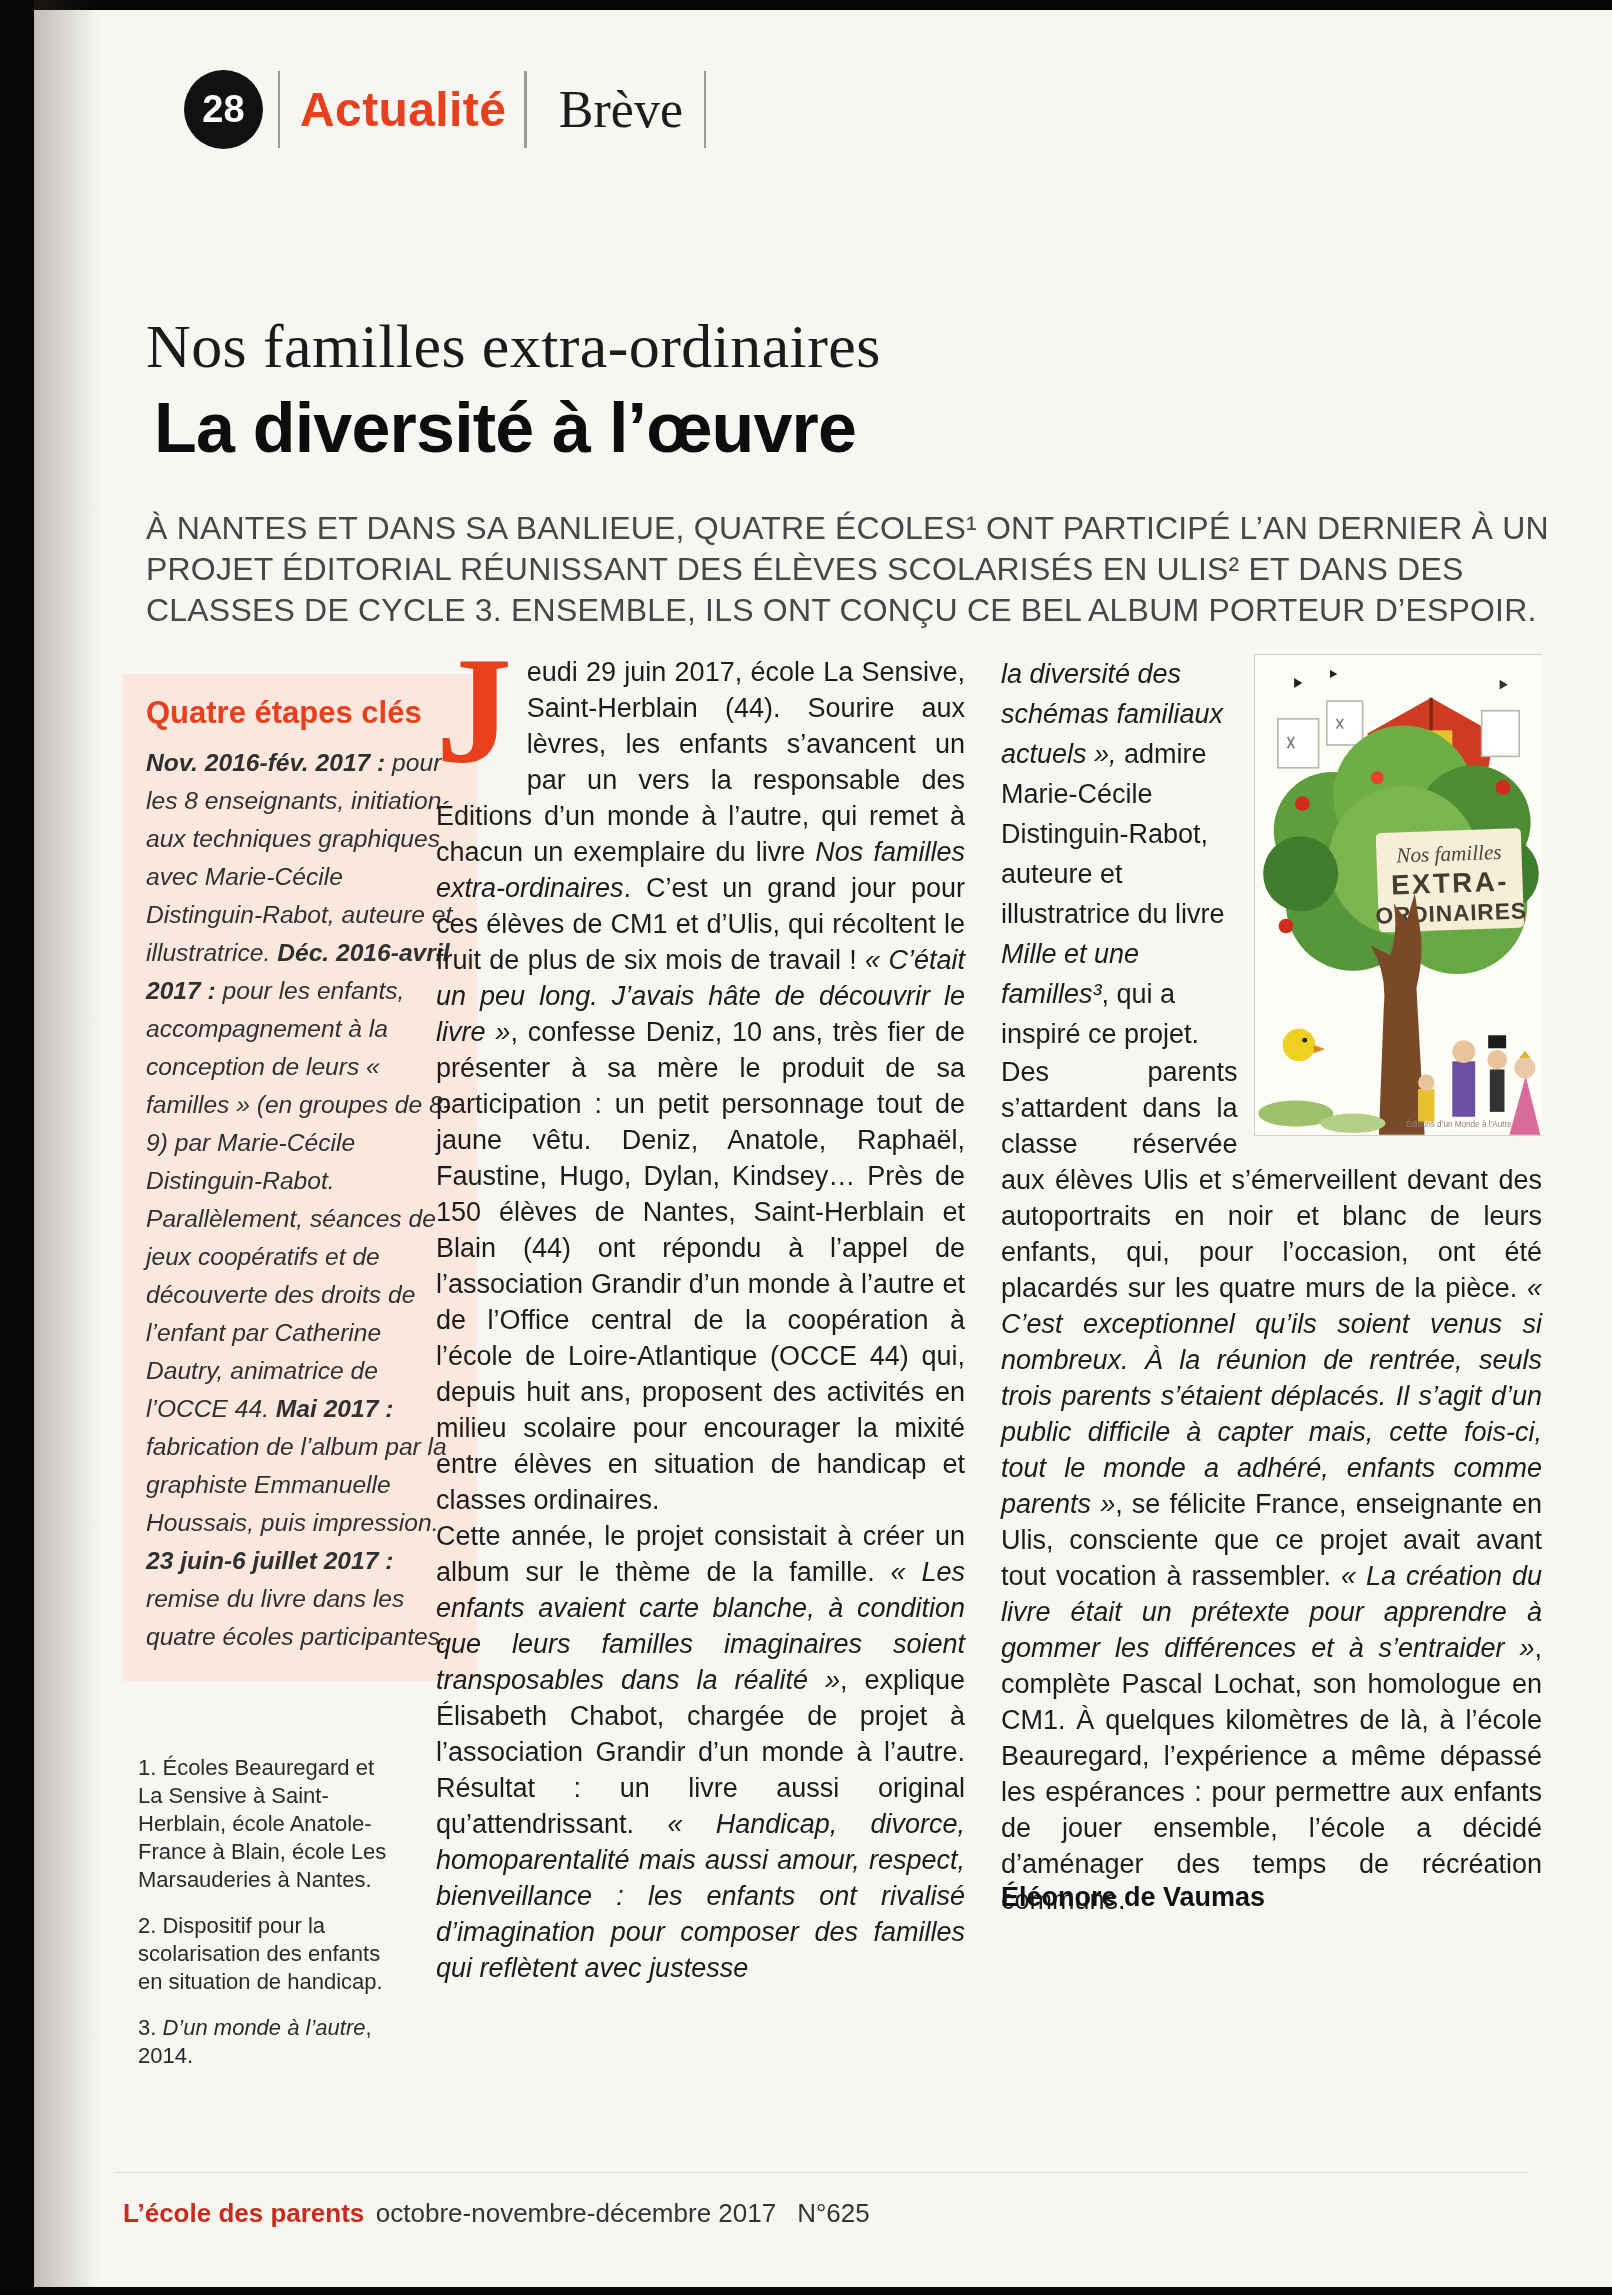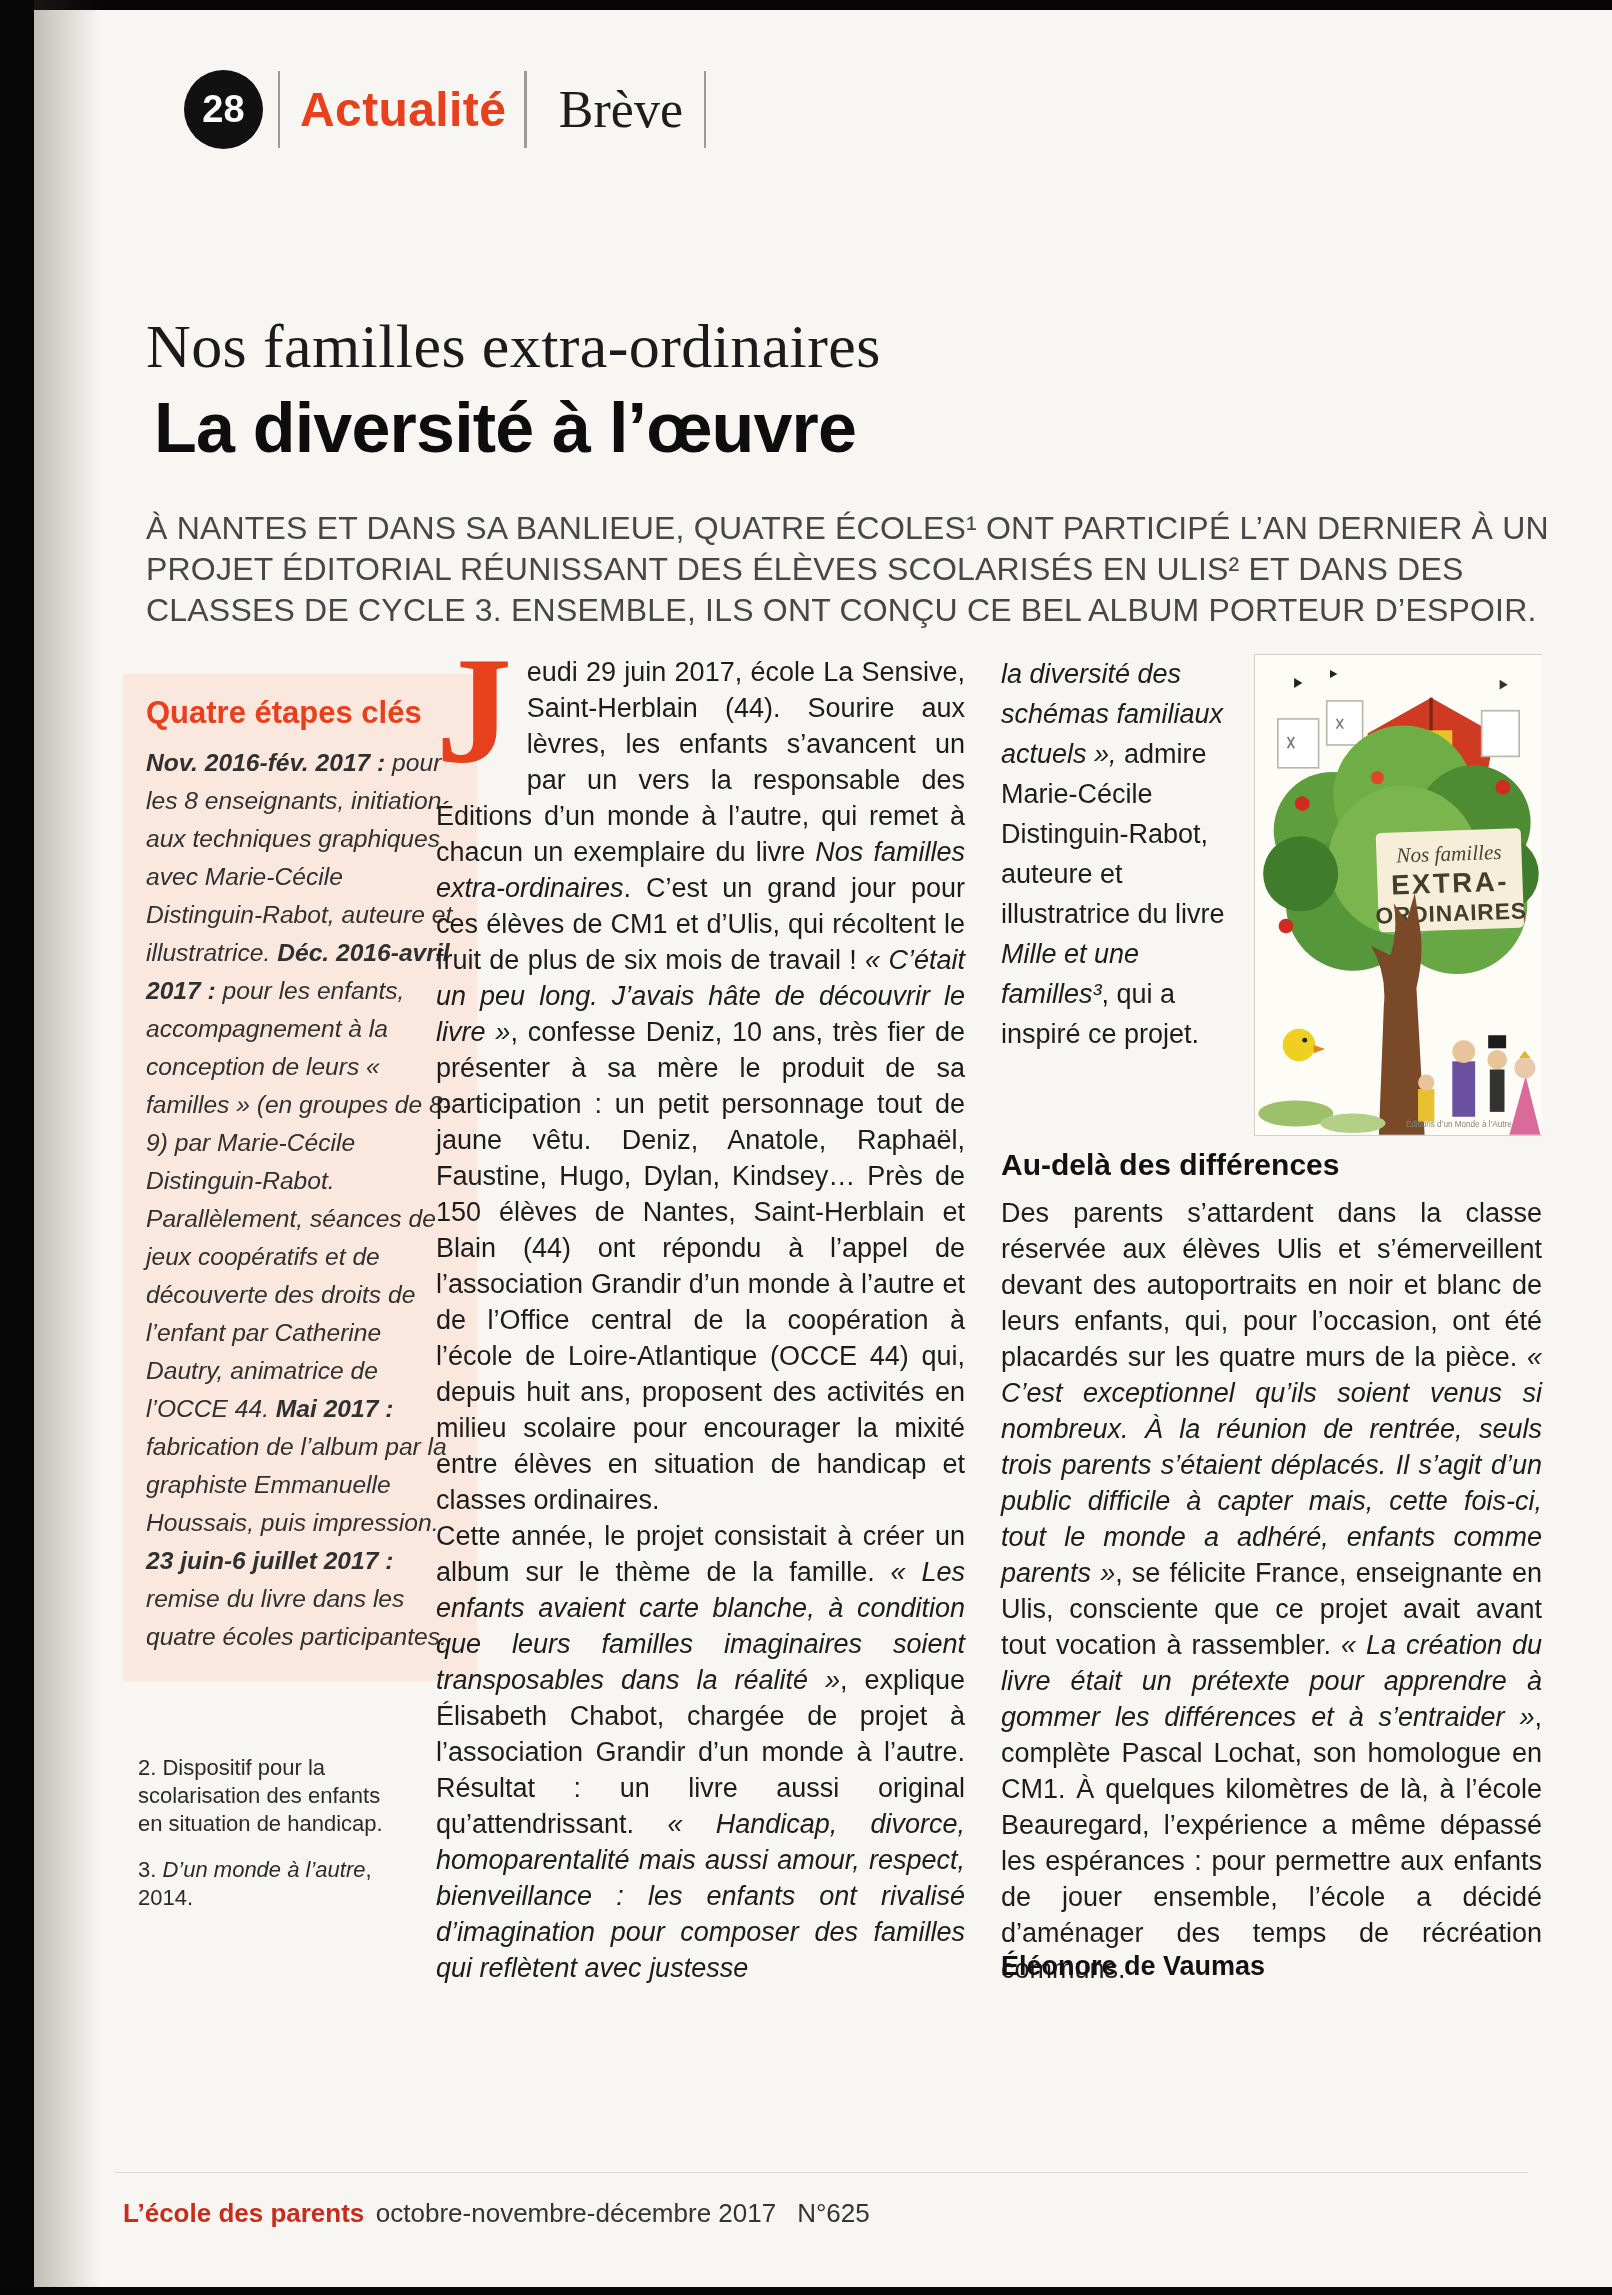--- a/index.html
+++ b/index.html
@@ -83,20 +83,21 @@
   <div class="kicker">Nos familles extra-ordinaires</div>
   <div class="headline">La diversité à l’œuvre</div>
   <div class="standfirst">À NANTES ET DANS SA BANLIEUE, QUATRE ÉCOLES¹ ONT PARTICIPÉ L’AN DERNIER À UN PROJET ÉDITORIAL RÉUNISSANT DES ÉLÈVES SCOLARISÉS EN ULIS² ET DANS DES CLASSES DE CYCLE 3. ENSEMBLE, ILS ONT CONÇU CE BEL ALBUM PORTEUR D’ESPOIR.</div>
 
   <aside class="sidebar-box">
     <h3 class="sidebar-title">Quatre étapes clés</h3>
     <p class="sidebar-body"><span class="it bd">Nov. 2016-fév. 2017 : </span><span class="it">pour les 8 enseignants, initiation aux techniques graphiques avec Marie-Cécile Distinguin-Rabot, auteure et illustratrice. </span><span class="it bd">Déc. 2016-avril 2017 : </span><span class="it">pour les enfants, accompagnement à la conception de leurs « familles » (en groupes de 8-9) par Marie-Cécile Distinguin-Rabot. Parallèlement, séances de jeux coopératifs et de découverte des droits de l’enfant par Catherine Dautry, animatrice de l’OCCE 44. </span><span class="it bd">Mai 2017 : </span><span class="it">fabrication de l’album par la graphiste Emmanuelle Houssais, puis impression. </span><span class="it bd">23 juin-6 juillet 2017 : </span><span class="it">remise du livre dans les quatre écoles participantes.</span></p>
   </aside>
 
   <div class="footnotes">
+    <p><span>1. Écoles Beauregard et La Sensive à Saint-Herblain, école Anatole-France à Blain, école Les Marsauderies à Nantes.</span></p>
     <p><span>2. Dispositif pour la scolarisation des enfants en situation de handicap.</span></p>
     <p><span>3. </span><span class="it">D’un monde à l’autre</span><span>, 2014.</span></p>
   </div>
 
   <div class="col-mid">
     <p class="body-p">
       <span class="dropcap">J</span><span><span>eudi 29 juin 2017, école La Sensive, Saint-Herblain (44). Sourire aux lèvres, les enfants s’avancent un par un vers la responsable des Éditions d’un monde à l’autre, qui remet à chacun un exemplaire du livre </span><span class="it">Nos familles extra-ordinaires</span><span>. C’est un grand jour pour ces élèves de CM1 et d’Ulis, qui récoltent le fruit de plus de six mois de travail ! </span><span class="it">« C’était un peu long. J’avais hâte de découvrir le livre »</span><span>, confesse Deniz, 10 ans, très fier de présenter à sa mère le produit de sa participation : un petit personnage tout de jaune vêtu. Deniz, Anatole, Raphaël, Faustine, Hugo, Dylan, Kindsey… Près de 150 élèves de Nantes, Saint-Herblain et Blain (44) ont répondu à l’appel de l’association Grandir d’un monde à l’autre et de l’Office central de la coopération à l’école de Loire-Atlantique (OCCE 44) qui, depuis huit ans, proposent des activités en milieu scolaire pour encourager la mixité entre élèves en situation de handicap et classes ordinaires.</span></span>
     </p>
     <p class="body-p">
       <span><span>Cette année, le projet consistait à créer un album sur le thème de la famille. </span><span class="it">« Les enfants avaient carte blanche, à condition que leurs familles imaginaires soient transposables dans la réalité »</span><span>, explique Élisabeth Chabot, chargée de projet à l’association Grandir d’un monde à l’autre. Résultat : un livre aussi original qu’attendrissant. </span><span class="it">« Handicap, divorce, homoparentalité mais aussi amour, respect, bienveillance : les enfants ont rivalisé d’imagination pour composer des familles qui reflètent avec justesse</span></span>
@@ -165,21 +166,20 @@
         <circle cx="210" cy="524" r="10" fill="#e8c49a"></circle>
 
         <text x="250" y="578" text-anchor="middle" font-family="Liberation Sans, sans-serif" font-size="10" fill="#8a8578">Éditions d’un Monde à l’Autre</text>
       </svg>
     </div>
 
     <p class="wrap-p">
       <span><span class="it">la diversité des schémas familiaux actuels », </span><span>admire Marie-Cécile Distinguin-Rabot, auteure et illustratrice du livre </span><span class="it">Mille et une familles³</span><span>, qui a inspiré ce projet.</span></span>
     </p>
 
-    <h3 class="sec-heading">Au-delà des différences</h3>
 
     <p class="body-p">
       <span><span>Des parents s’attardent dans la classe réservée aux élèves Ulis et s’émerveillent devant des autoportraits en noir et blanc de leurs enfants, qui, pour l’occasion, ont été placardés sur les quatre murs de la pièce. </span><span class="it">« C’est exceptionnel qu’ils soient venus si nombreux. À la réunion de rentrée, seuls trois parents s’étaient déplacés. Il s’agit d’un public difficile à capter mais, cette fois-ci, tout le monde a adhéré, enfants comme parents »</span><span>, se félicite France, enseignante en Ulis, consciente que ce projet avait avant tout vocation à rassembler. </span><span class="it">« La création du livre était un prétexte pour apprendre à gommer les différences et à s’entraider »</span><span>, complète Pascal Lochat, son homologue en CM1. À quelques kilomètres de là, à l’école Beauregard, l’expérience a même dépassé les espérances : pour permettre aux enfants de jouer ensemble, l’école a décidé d’aménager des temps de récréation communs.</span></span>
     </p>
 
     <div class="byline">Éléonore de Vaumas</div>
   </div>
 
   <div class="footer-rule"></div>
   <div class="pfooter">

